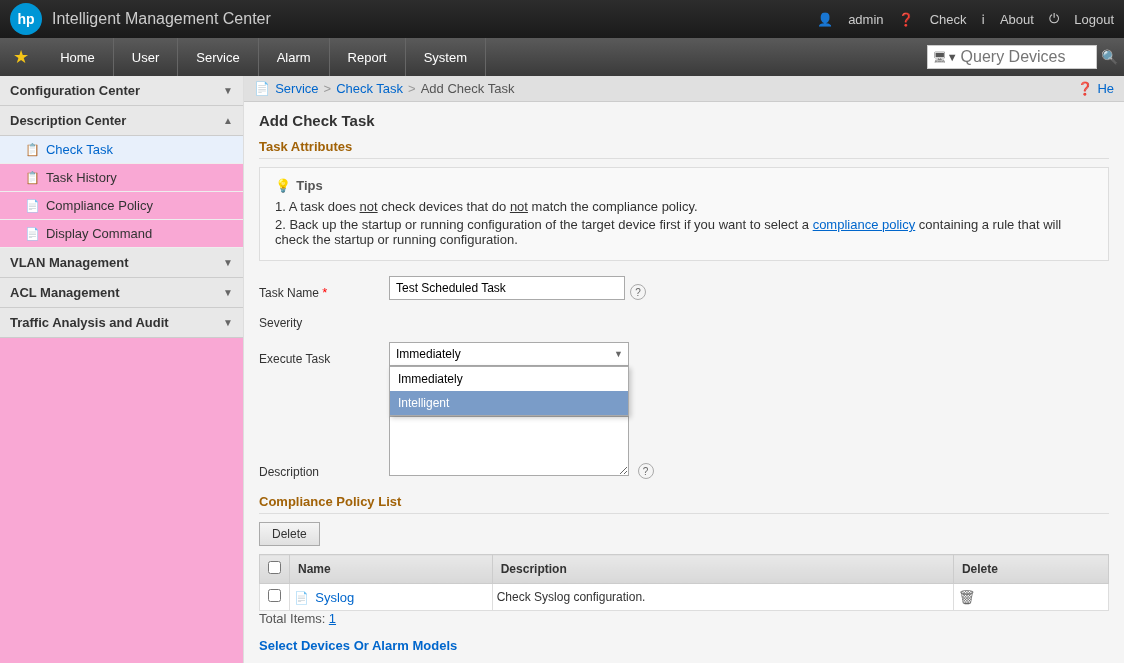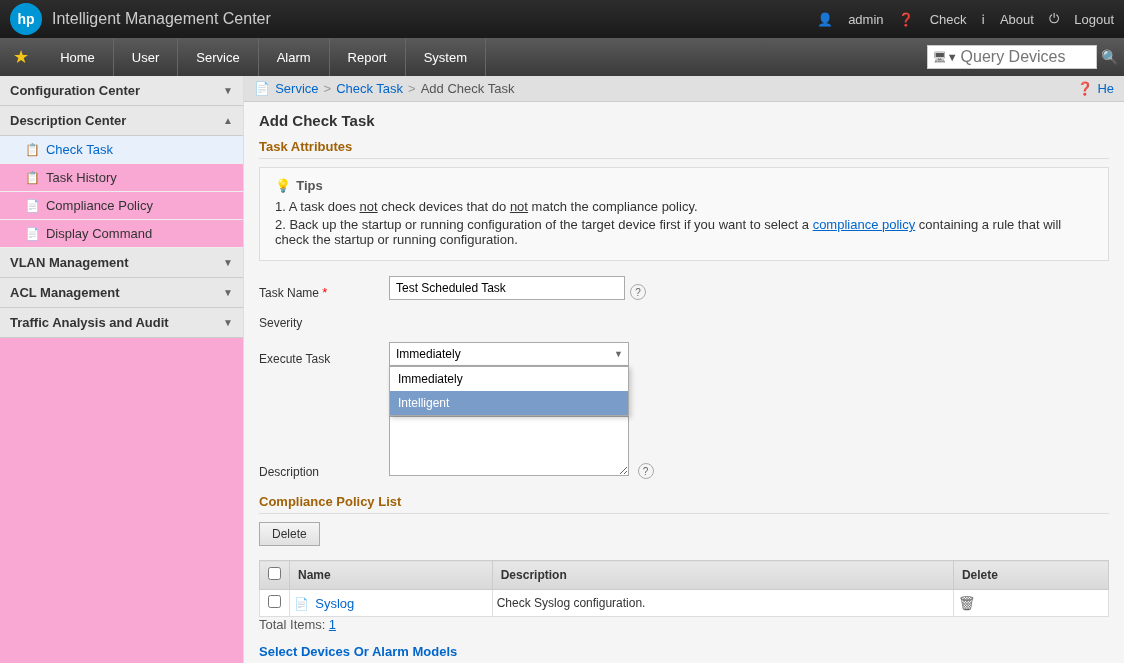--- a/index.html
+++ b/index.html
@@ -192,21 +192,21 @@
     .delete-btn {
       background: linear-gradient(to bottom, #f5f5f5, #e0e0e0);
       border: 1px solid #aaa;
       padding: 4px 12px;
       font-size: 12px;
       cursor: pointer;
       color: #333;
       margin-bottom: 8px;
     }
 
-    .data-table { width: 100%; border-collapse: collapse; border: 1px solid #ccc; margin-top: 6px; }
+    .data-table { width: 100%; border-collapse: collapse; border: 1px solid #ccc; }
     .data-table th {
       background: linear-gradient(to bottom, #e8e8e8, #d8d8d8);
       padding: 6px 8px;
       text-align: left;
       font-size: 12px;
       font-weight: bold;
       color: #333;
       border: 1px solid #ccc;
     }
     .data-table td {

